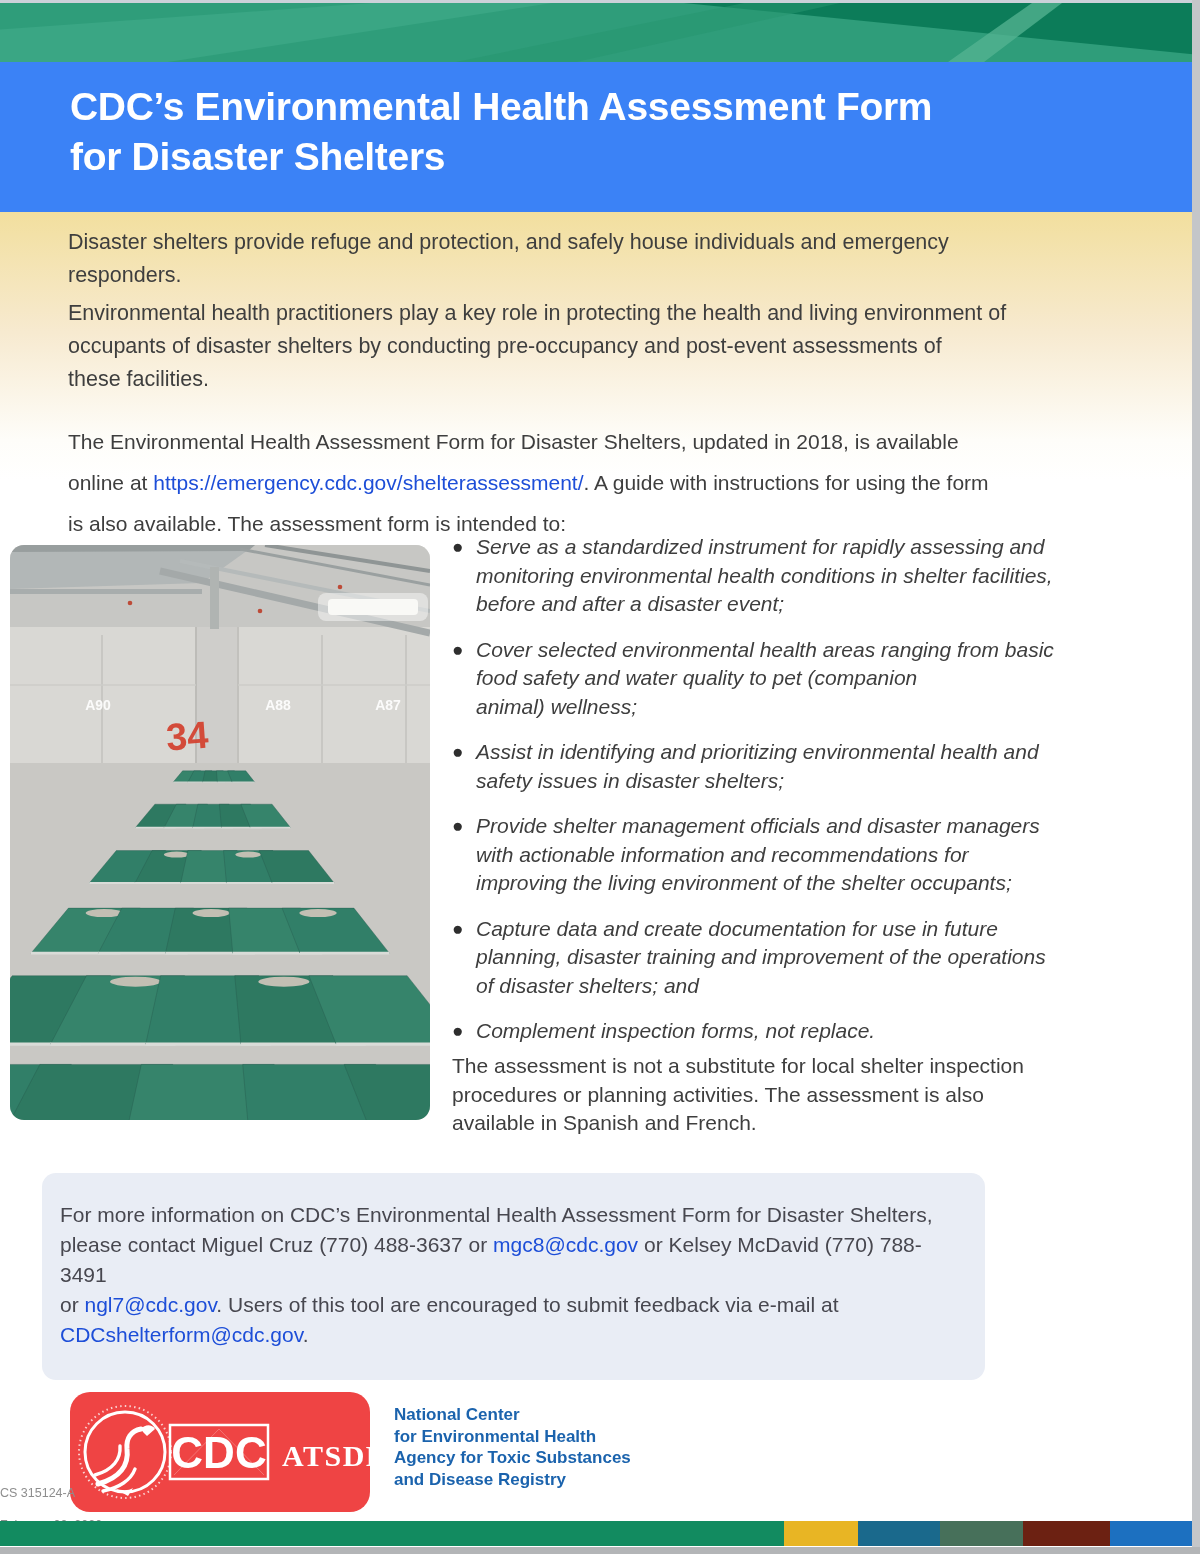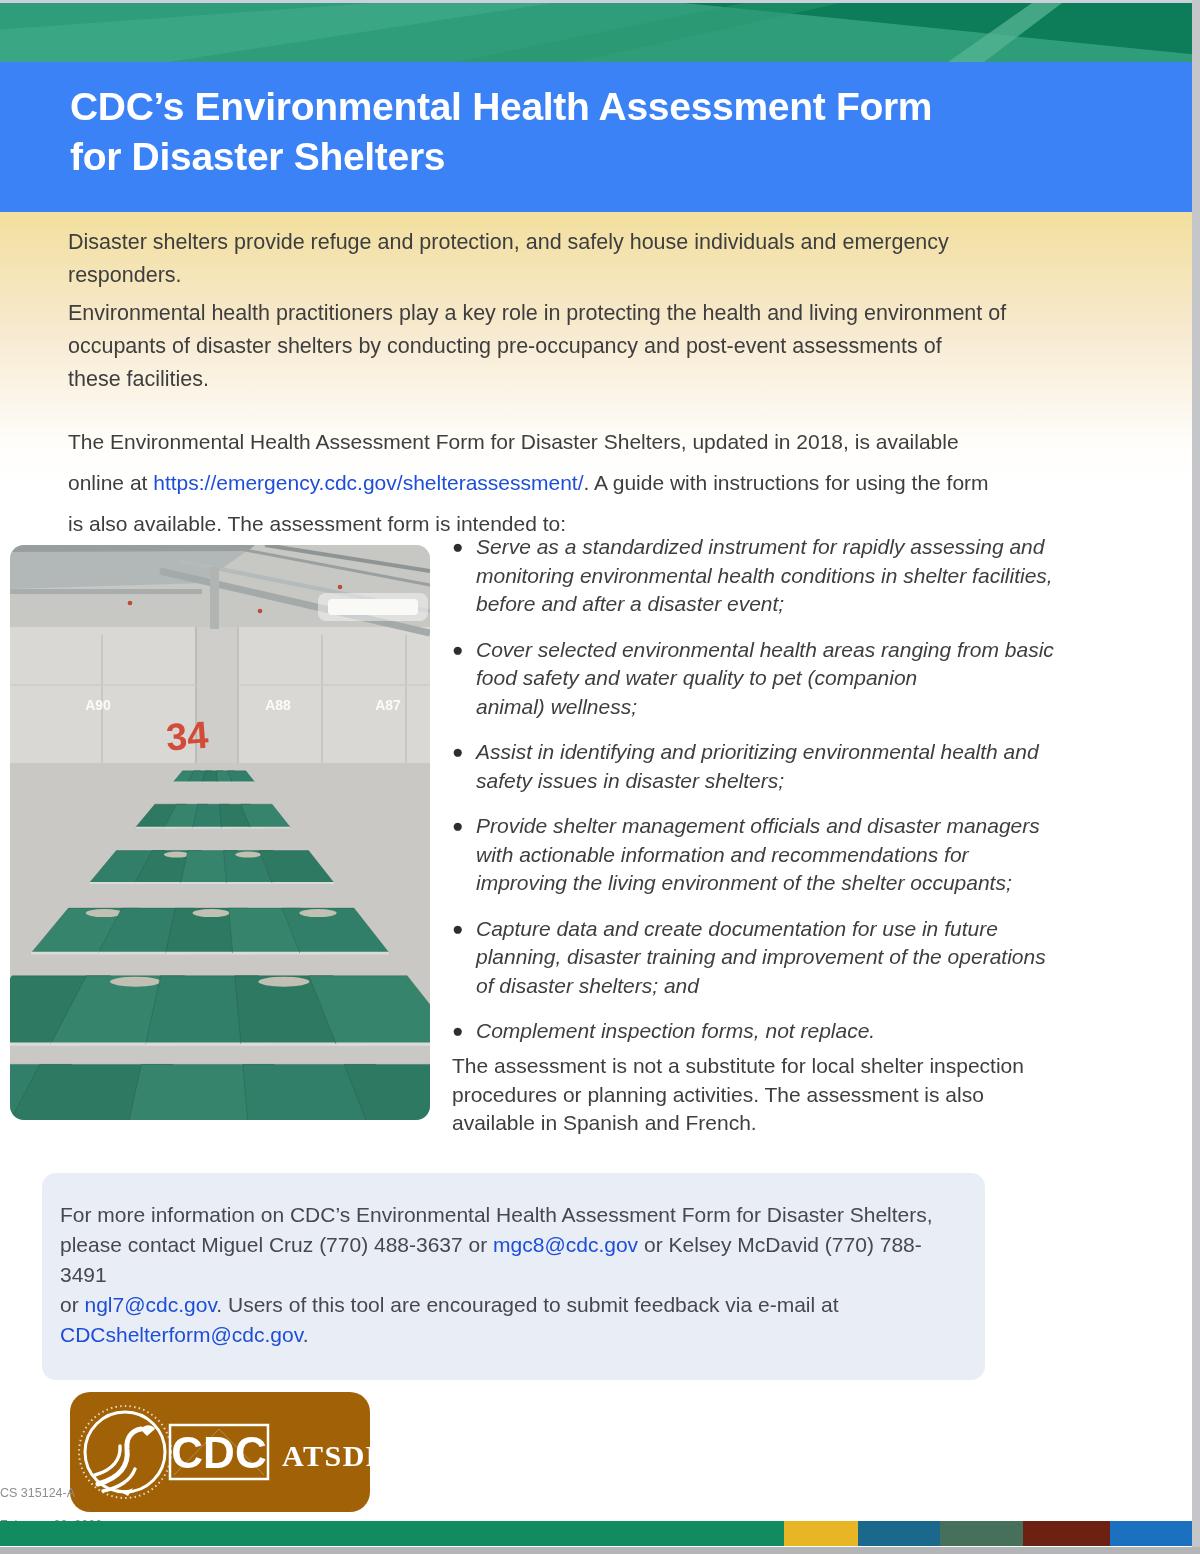--- a/index.html
+++ b/index.html
@@ -47,21 +47,21 @@
   .closing{position:absolute;left:452px;top:1052px;width:700px;color:#3e3e3e;
            font-size:21px;line-height:28.5px;white-space:pre-line;}
 
   
   .contact{position:absolute;left:42px;top:1173px;width:943px;box-sizing:border-box;
            background:#e9edf5;border-radius:14px;padding:27px 30px 30px 18px;}
   .contact .ctext{color:#47474f;font-size:21px;line-height:30px;white-space:pre-line;}
 
   
   .logo{position:absolute;left:70px;top:1392px;width:300px;height:120px;border-radius:20px;
-        background:#a16207;}
+        background:#ef4444;}
   .agency{position:absolute;left:394px;top:1404px;color:#1b63ad;font-weight:bold;
           font-size:17px;line-height:21.5px;white-space:pre-line;}
   .docline{position:absolute;top:1486px;left:0;width:1105px;display:flex;justify-content:flex-end;
            gap:18px;color:#8e8e8e;font-size:12.5px;flex-direction:column;}
 
   
   .cbar{position:absolute;left:0;top:1521px;height:25px;width:1200px;display:flex;}
   .cbar div{height:25px;}
   .cbar .s0{width:784px;} .cbar .s1{width:74px;} .cbar .s2{width:82px;}
   .cbar .s3{width:83px;} .cbar .s4{width:87px;} .cbar .s5{width:82px;}
@@ -258,20 +258,24 @@
       <g>
         <rect x="100" y="33" width="98" height="54" fill="none" stroke="#ffffff" stroke-width="2.5"></rect>
         <line x1="104" y1="83" x2="149" y2="37" stroke="#ffffff" stroke-width="1" opacity="0.25"></line>
         <line x1="194" y1="83" x2="149" y2="37" stroke="#ffffff" stroke-width="1" opacity="0.25"></line>
         <text x="149" y="76" text-anchor="middle" font-family="Liberation Sans, sans-serif" font-size="44" font-weight="bold" fill="#ffffff">CDC</text>
       </g>
       <text x="212" y="74" font-family="Liberation Serif, serif" font-size="30" font-weight="600" fill="#ffffff" letter-spacing="1.5">ATSDR</text>
     </svg>
   </div>
 
+  <div class="agency">National Center
+for Environmental Health
+Agency for Toxic Substances
+and Disease Registry</div>
 
   <div class="docline">
     <span>CS 315124-A</span>
     <span>February 02, 2020</span>
   </div>
 
   <div class="cbar">
     <div class="s0" style="background: rgb(18, 139, 96);"></div>
     <div class="s1" style="background: rgb(232, 181, 36);"></div>
     <div class="s2" style="background: rgb(26, 105, 140);"></div>

